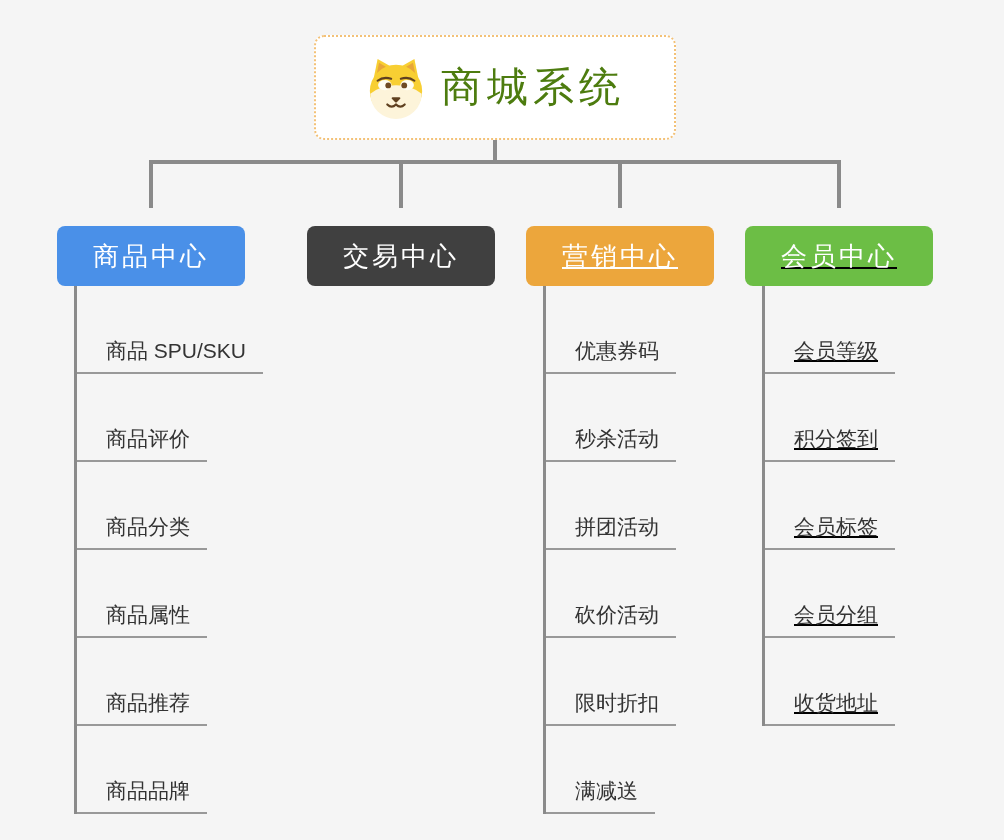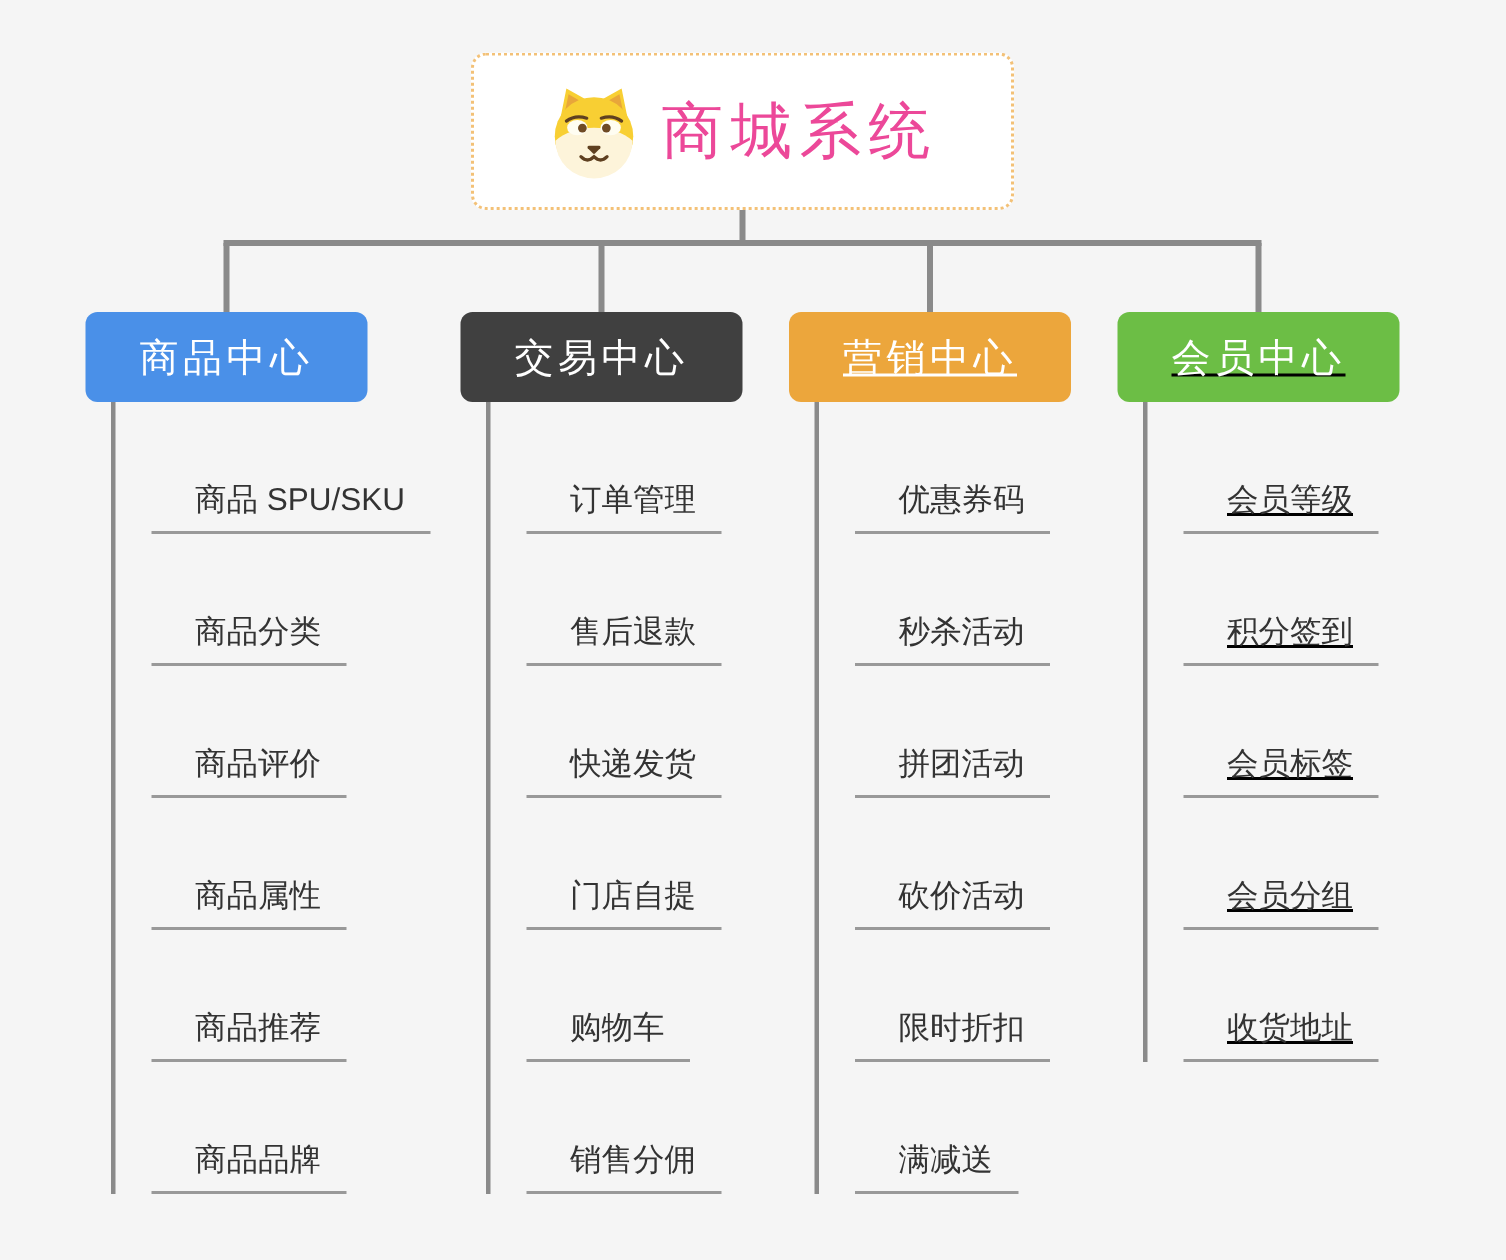--- a/index.html
+++ b/index.html
@@ -21,39 +21,39 @@
     width: 362px; height: 105px;
     background: #ffffff;
     border: 2px dotted #f3c177;
     border-radius: 10px;
     display: flex;
     align-items: center;
     justify-content: center;
     gap: 14px;
   }
   .root-title {
-    color: #ec4899;
+    color: #4d7c0f;
     font-size: 41px;
     letter-spacing: 5px;
     white-space: nowrap;
   }
   .root-icon { width: 62px; height: 64px; flex: 0 0 auto; }
 
   
   .line { position: absolute; background: #8a8a8a; }
   .root-stub   { left: 493px; top: 140px; width: 4px;  height: 22px; }
   .bus         { left: 149px; top: 160px; width: 692px; height: 4px; }
   .stub        { top: 162px; width: 4px; height: 46px; }
   .stub-1 { left: 149px; }
   .stub-2 { left: 399px; }
   .stub-3 { left: 618px; }
   .stub-4 { left: 837px; }
 
   
-  .branch { position: absolute; top: 208px; width: 240px; }
+  .branch { position: absolute; top: 226px; width: 240px; }
   .branch-1 { left: 57px; }
   .branch-2 { left: 307px; }
   .branch-3 { left: 526px; }
   .branch-4 { left: 745px; text-decoration: underline; }
 
   .branch-header {
     width: 188px; height: 60px;
     border-radius: 8px;
     display: flex;
     align-items: center;
@@ -73,21 +73,20 @@
   }
   .branch-item {
     height: 88px;
     display: flex;
     align-items: flex-end;
     padding: 0 17px 7px 29px;
     border-bottom: 2px solid #999999;
     font-size: 21px;
     color: #333333;
     white-space: nowrap;
-    margin-left: 24px;
   }
 </style>
 </head>
 <body>
 
 <div class="canvas">
 
   <div class="root-node">
     <svg class="root-icon" viewBox="0 0 64 64" aria-hidden="true">
       <polygon points="9,22 13,2 29,11" fill="#f8cf33"></polygon>
@@ -112,38 +111,30 @@
   <div class="line bus"></div>
   <div class="line stub stub-1"></div>
   <div class="line stub stub-2"></div>
   <div class="line stub stub-3"></div>
   <div class="line stub stub-4"></div>
 
   <div class="branch branch-1">
     <div class="branch-header" style="background: rgb(74, 144, 232);">商品中心</div>
     <div class="branch-items">
       <div class="branch-item">商品 SPU/SKU</div>
+      <div class="branch-item">商品评价</div>
       <div class="branch-item">商品分类</div>
-      <div class="branch-item">商品评价</div>
       <div class="branch-item">商品属性</div>
       <div class="branch-item">商品推荐</div>
       <div class="branch-item">商品品牌</div>
     </div>
   </div>
 
   <div class="branch branch-2">
     <div class="branch-header" style="background: #404040;">交易中心</div>
-    <div class="branch-items">
-      <div class="branch-item">订单管理</div>
-      <div class="branch-item">售后退款</div>
-      <div class="branch-item">快递发货</div>
-      <div class="branch-item">门店自提</div>
-      <div class="branch-item">购物车</div>
-      <div class="branch-item">销售分佣</div>
-    </div>
   </div>
 
   <div class="branch branch-3">
     <div class="branch-header" style="background: rgb(236, 166, 60); text-decoration: underline;">营销中心</div>
     <div class="branch-items">
       <div class="branch-item">优惠券码</div>
       <div class="branch-item">秒杀活动</div>
       <div class="branch-item">拼团活动</div>
       <div class="branch-item">砍价活动</div>
       <div class="branch-item">限时折扣</div>

